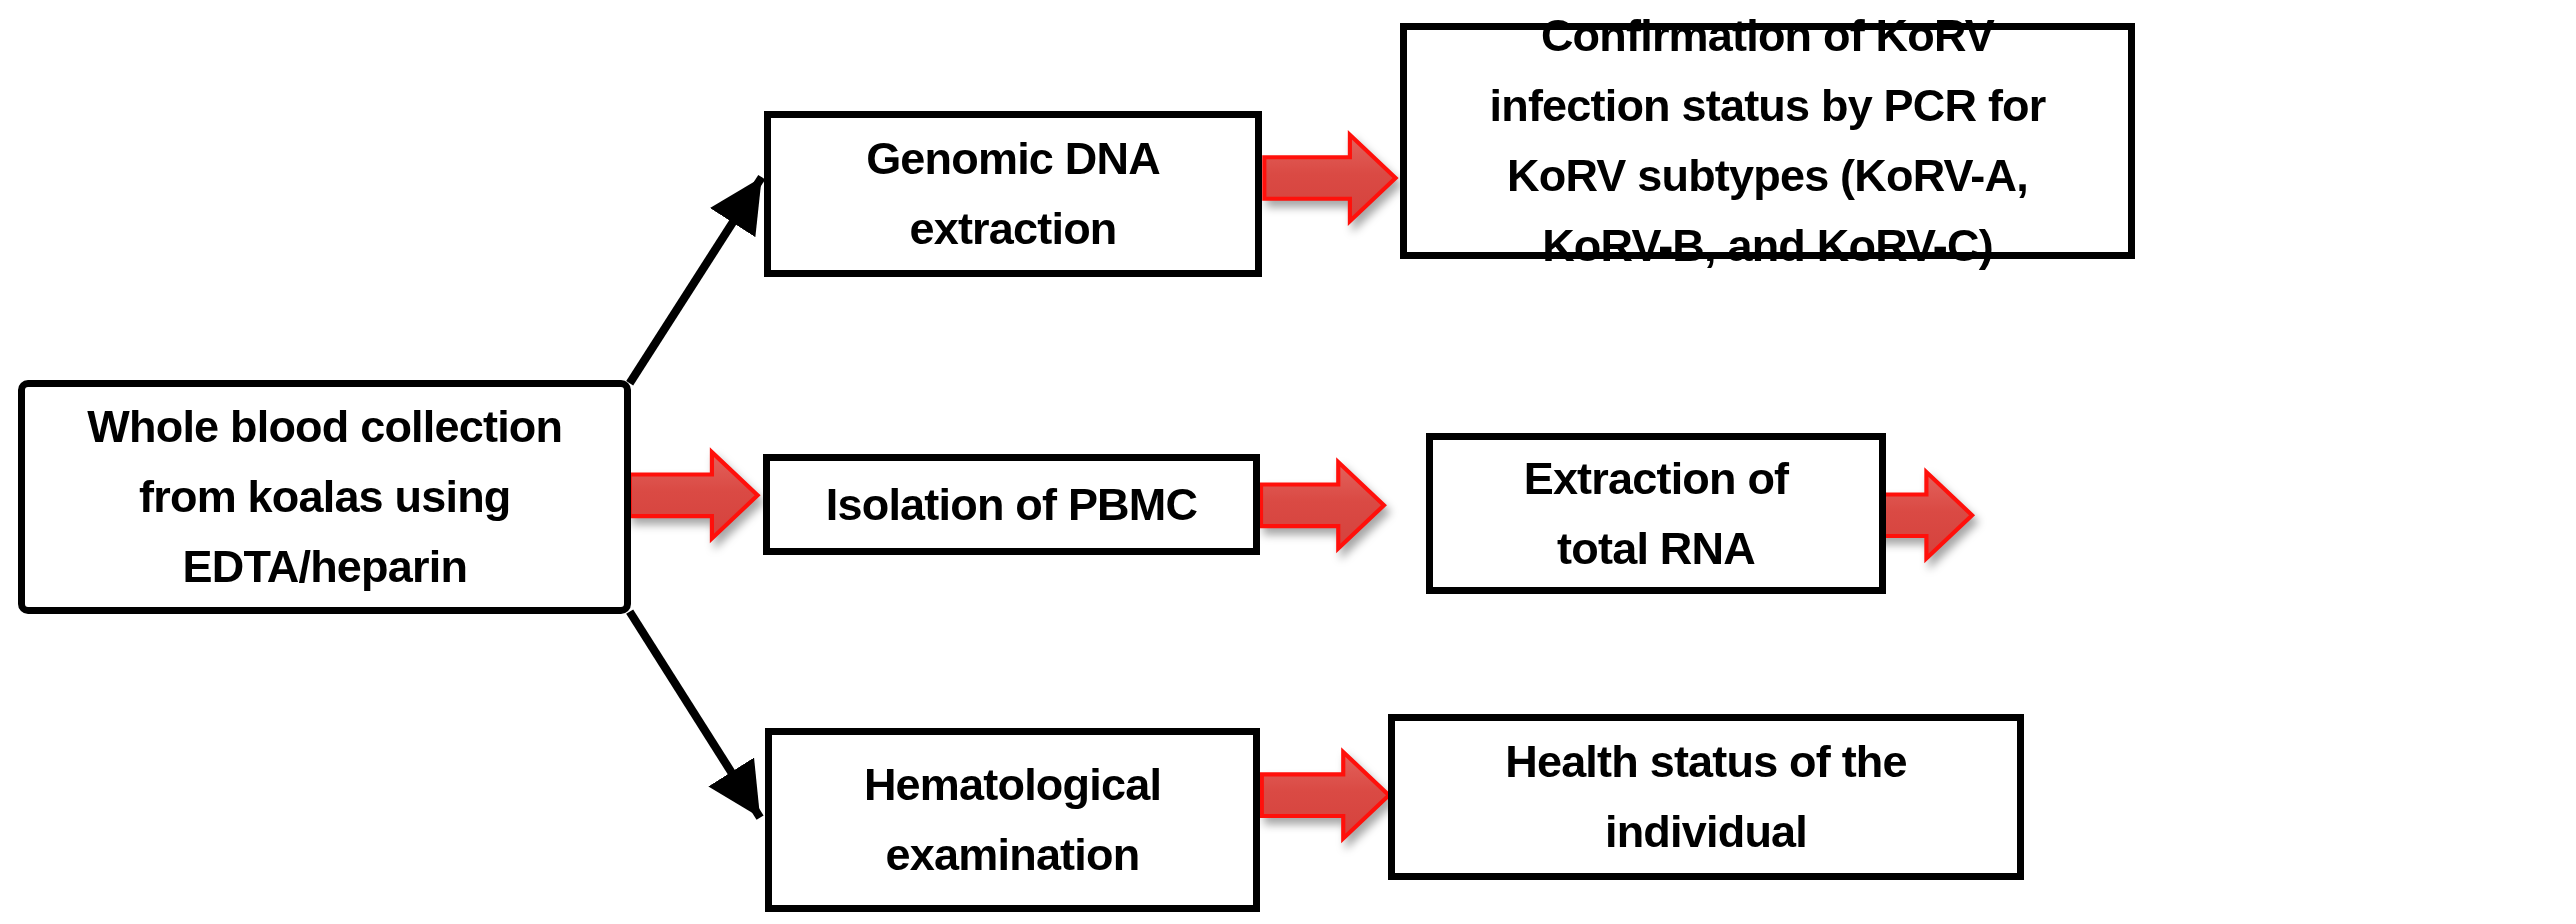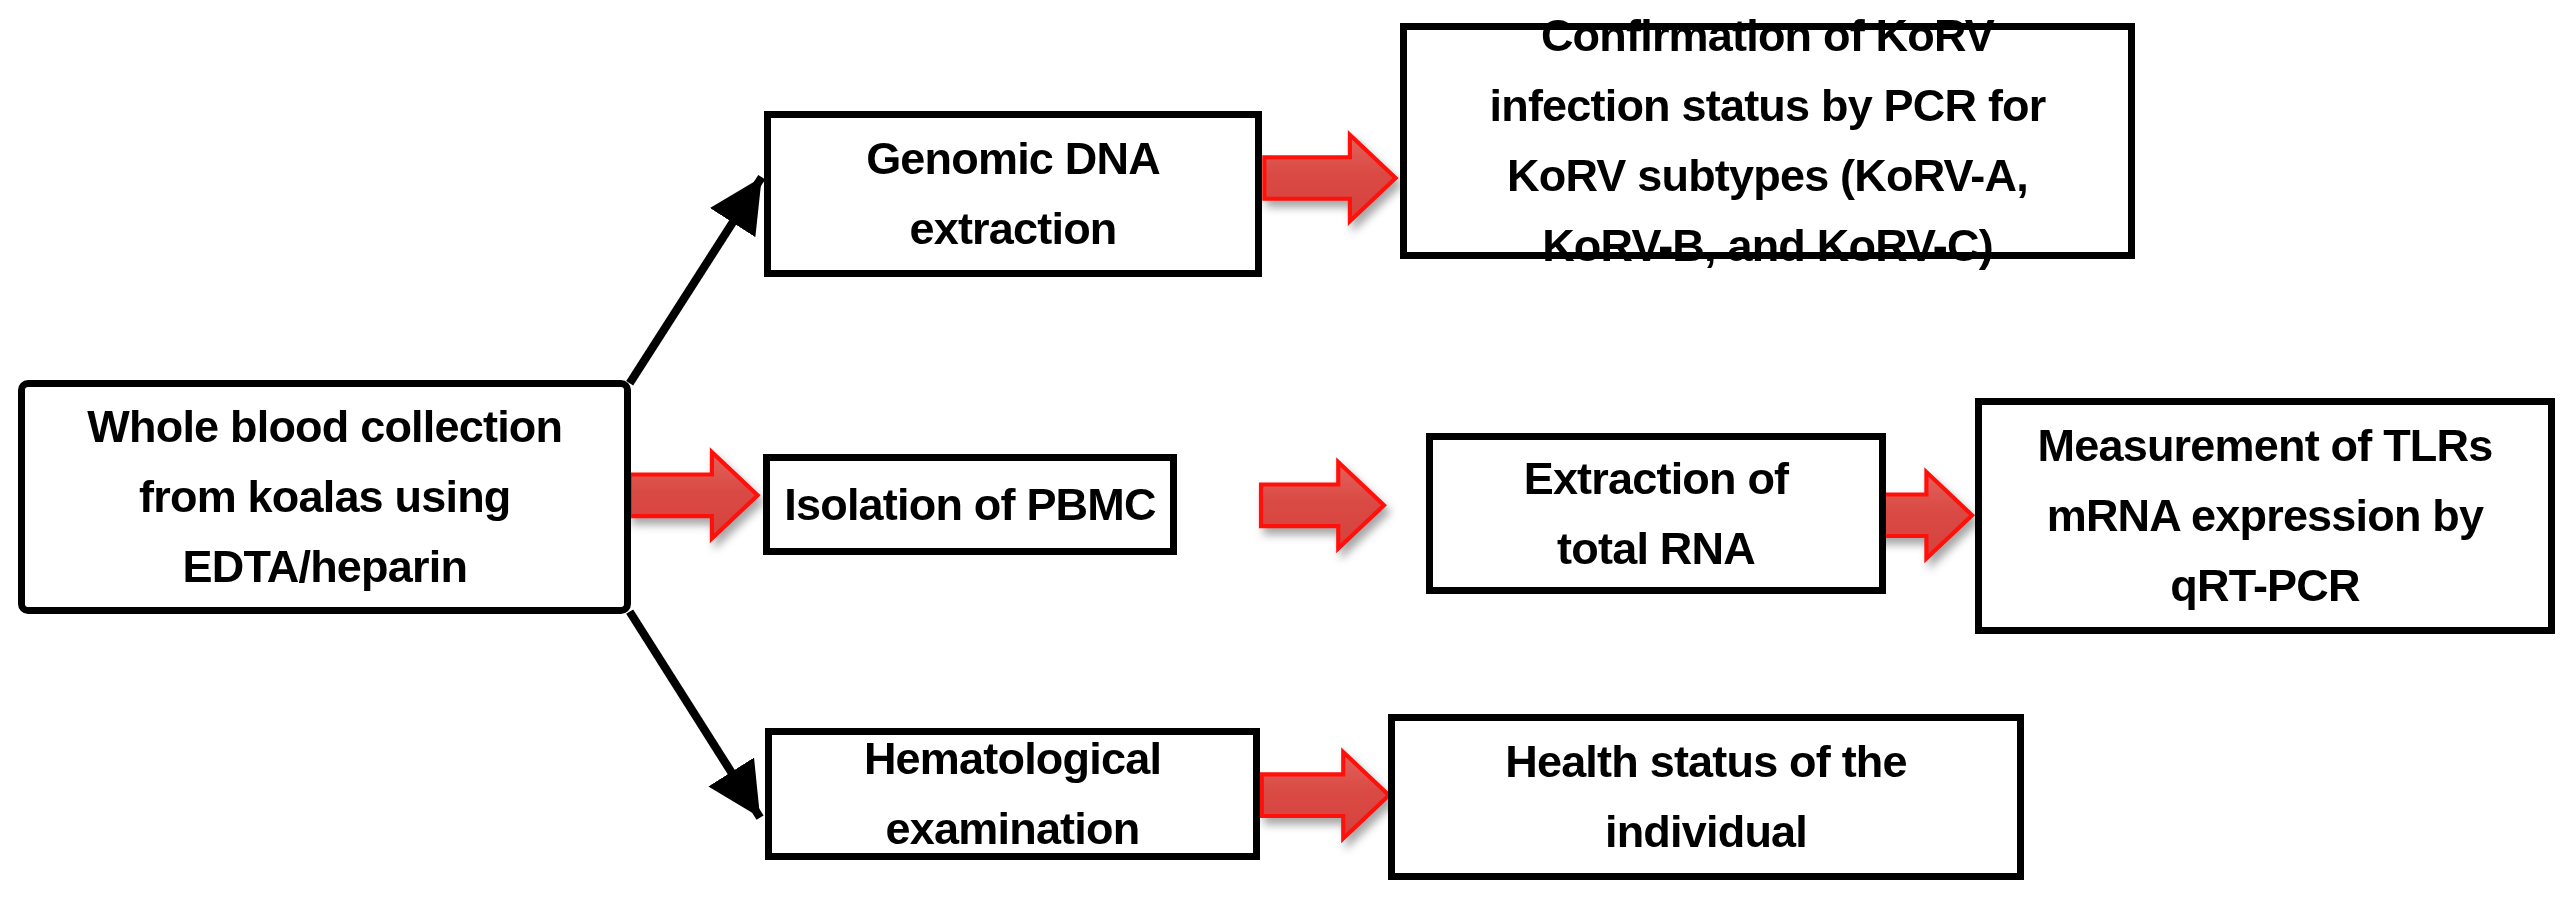--- a/index.html
+++ b/index.html
@@ -24,24 +24,24 @@
     font-size:45px;
     line-height:70px;
     letter-spacing:-0.8px;
     color:#000000;
     white-space:pre-line;
     padding:0 10px;
   }
   #node-whole-blood   {left:18.3px;   top:380px; width:613px; height:234px;border-radius:10px;}
   #node-genomic-dna   {left:764px;  top:97px; width:498px; height:166px;margin-top:14px;}
   #node-confirmation  {left:1400px; top:23px;  width:735px; height:236px;}
-  #node-pbmc          {left:763px;  top:454px; width:414px; height:101px;}
+  #node-pbmc          {left:763px;  top:454px; width:497px; height:101px;}
   #node-rna           {left:1386px; top:433px; width:460px; height:161px;margin-left:40px;}
   #node-tlr           {left:1975px; top:398px; width:580px; height:236px;}
-  #node-hematology    {left:765px;  top:728px; width:495px; height:132px;}
+  #node-hematology    {left:765px;  top:728px; width:495px; height:184px;}
   #node-health        {left:1388px; top:714px; width:636px; height:166px;}
   .edge-layer{
     position:absolute;
     left:0; top:0;
     width:2576px;
     height:925px;
     pointer-events:none;
   }
   .red-arrow{
     fill:url(#redGrad);
@@ -94,23 +94,20 @@
   <div class="node" id="node-confirmation">Confirmation of KoRV
 infection status by PCR for
 KoRV subtypes (KoRV-A,
 KoRV-B, and KoRV-C)</div>
 
   <div class="node" id="node-pbmc">Isolation of PBMC</div>
 
   <div class="node" id="node-rna">Extraction of
 total RNA</div>
 
-  <div class="node" id="node-tlr">Measurement of TLRs
-mRNA expression by
-qRT-PCR</div>
 
   <div class="node" id="node-hematology">Hematological
 examination</div>
 
   <div class="node" id="node-health">Health status of the
 individual</div>
 
 </div>
 
 

